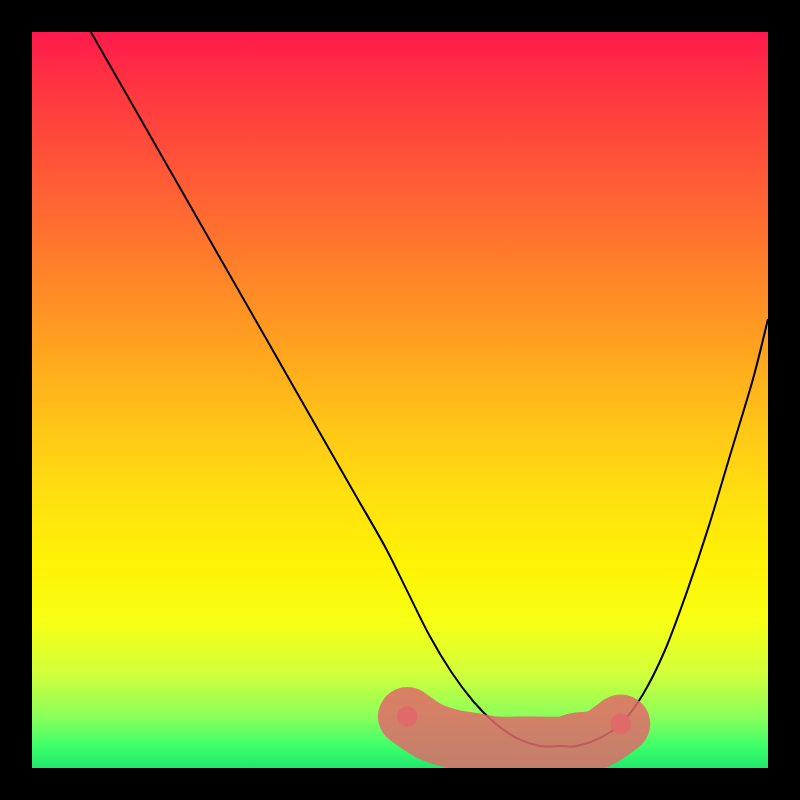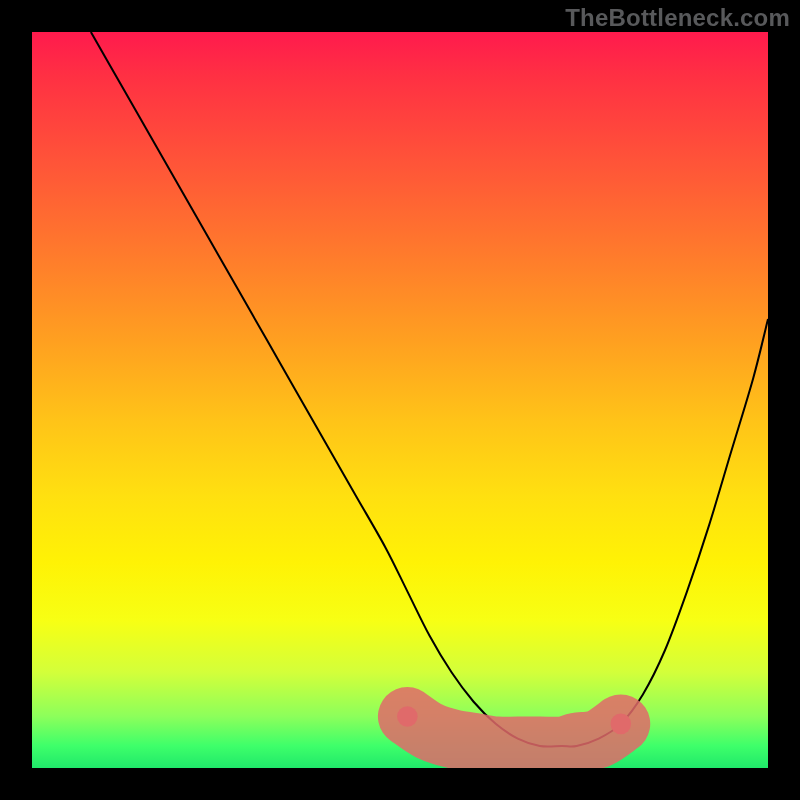--- a/index.html
+++ b/index.html
@@ -64,21 +64,20 @@
     width: 100%;
     height: 100%;
     z-index: 5;
   }
 </style>
 </head>
 <body>
 
 <div class="frame">
 
-  <div class="watermark">TheBottleneck.com</div>
 
   <div class="plot-wrap">
     <div class="gradient-bg"></div>
 
     <svg class="curve" viewBox="0 0 100 100" preserveAspectRatio="none">
       <path d="M 8 0 C 8.666666666666666 1.1666666666666667, 10.666666666666666 4.666666666666666, 12 7 C 13.333333333333334 9.333333333333334, 14.666666666666666 11.666666666666666, 16 14 C 17.333333333333332 16.333333333333332, 18.666666666666668 18.666666666666668, 20 21 C 21.333333333333332 23.333333333333332, 22.666666666666664 25.666666666666668, 24 28 C 25.333333333333336 30.333333333333332, 26.66666666666667 32.666666666666664, 28.000000000000004 35 C 29.333333333333336 37.333333333333336, 30.666666666666668 39.66666666666667, 32 42.00000000000001 C 33.333333333333336 44.33333333333334, 34.666666666666664 46.66666666666667, 36 49 C 37.333333333333336 51.33333333333333, 38.666666666666664 53.666666666666664, 40 56 C 41.333333333333336 58.333333333333336, 42.666666666666664 60.666666666666664, 44 63 C 45.333333333333336 65.33333333333333, 46.833333333333336 67.83333333333333, 48 70 C 49.166666666666664 72.16666666666667, 50 74, 51 76 C 52 78, 53 80.16666666666667, 54 82 C 55 83.83333333333333, 55.99999999999999 85.5, 56.99999999999999 87 C 57.99999999999999 88.5, 59 89.83333333333333, 60 91 C 61 92.16666666666667, 62 93.16666666666667, 63 94 C 64 94.83333333333333, 65 95.5, 66 96 C 67 96.5, 68 96.83333333333333, 69 97 C 70 97.16666666666667, 71.16666666666667 97, 72 97 C 72.83333333333333 97, 73.16666666666667 97.16666666666667, 74 97 C 74.83333333333333 96.83333333333333, 76 96.5, 77 96 C 78 95.5, 79 95, 80 94 C 81 93, 82 91.66666666666667, 83 90 C 84 88.33333333333333, 85 86.33333333333333, 86 84 C 87 81.66666666666667, 88 78.83333333333333, 89 76 C 90 73.16666666666667, 91 70.16666666666667, 92 67 C 93 63.833333333333336, 94 60.333333333333336, 95 57 C 96 53.666666666666664, 97.16666666666667 50, 98 47 C 98.83333333333333 44, 99.66666666666667 40.333333333333336, 100 39" stroke="#000" stroke-width="2" fill="none" vector-effect="non-scaling-stroke"></path>
       <g>
           <path d="M 51 93 C 51.5 93.33333333333333, 53 94.5, 54 95 C 55 95.5, 55.99999999999999 95.75, 56.99999999999999 96 C 57.99999999999999 96.25, 59 96.33333333333333, 60 96.5 C 61 96.66666666666667, 62 96.91666666666667, 63 97 C 64 97.08333333333333, 65 97, 66 97 C 67 97, 68 97, 69 97 C 70 97, 71.16666666666667 97.08333333333333, 72 97 C 72.83333333333333 96.91666666666667, 73.16666666666667 96.66666666666667, 74 96.5 C 74.83333333333333 96.33333333333333, 76 96.41666666666667, 77 96 C 78 95.58333333333333, 79.5 94.33333333333333, 80 94" stroke="#e06a6a" stroke-width="8" stroke-linecap="round" fill="none" opacity="0.85"></path>
           <circle cx="51" cy="93" r="1.4" fill="#e06a6a"></circle>
           <circle cx="80" cy="94" r="1.4" fill="#e06a6a"></circle>

